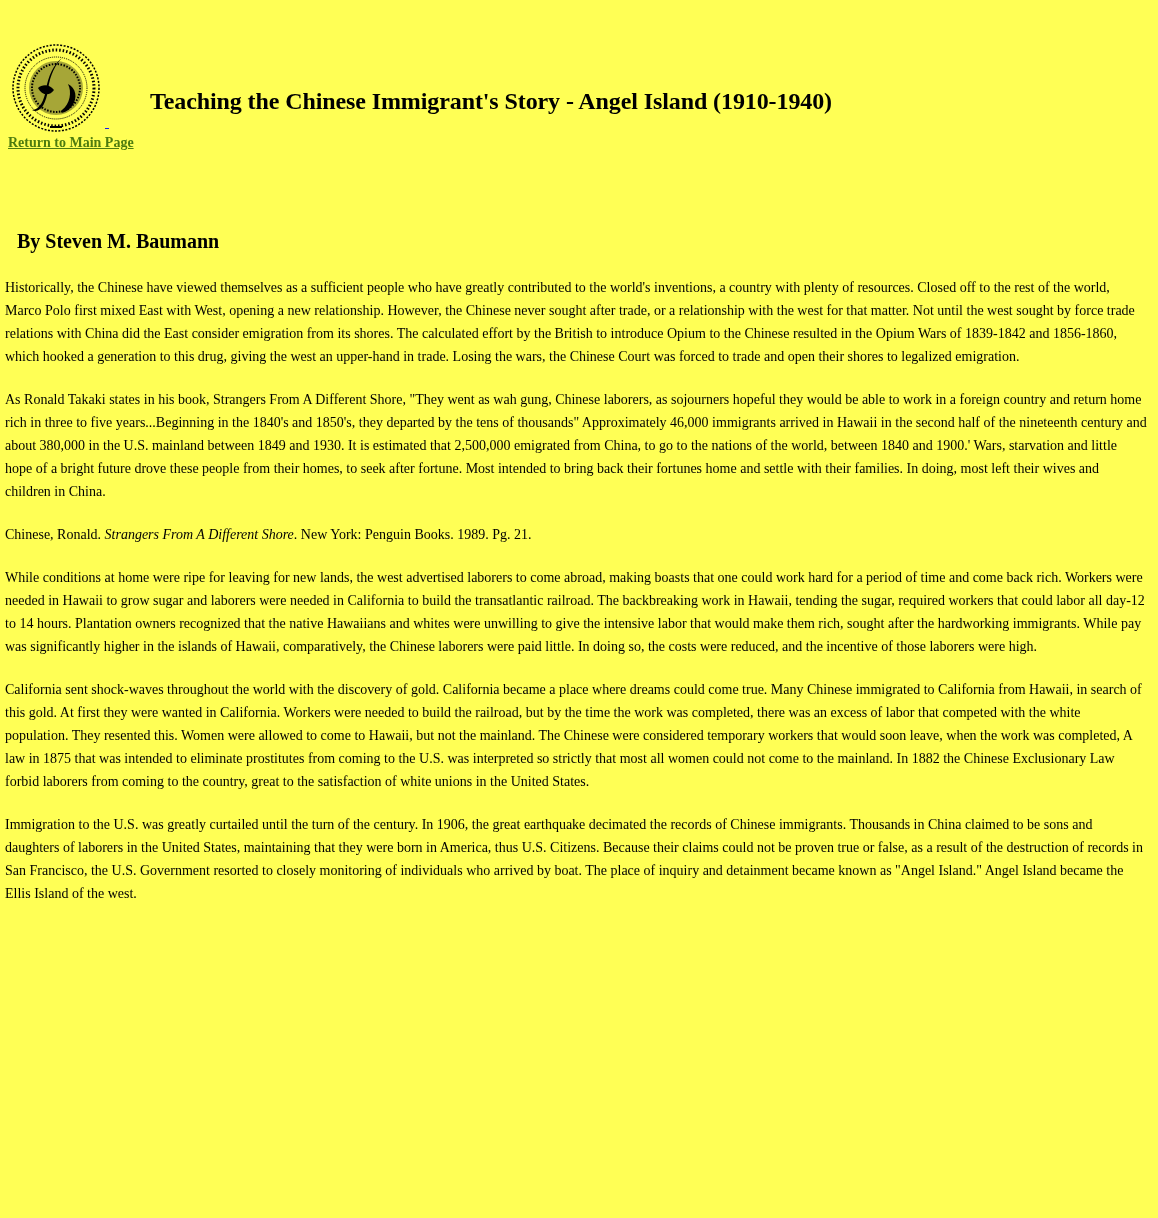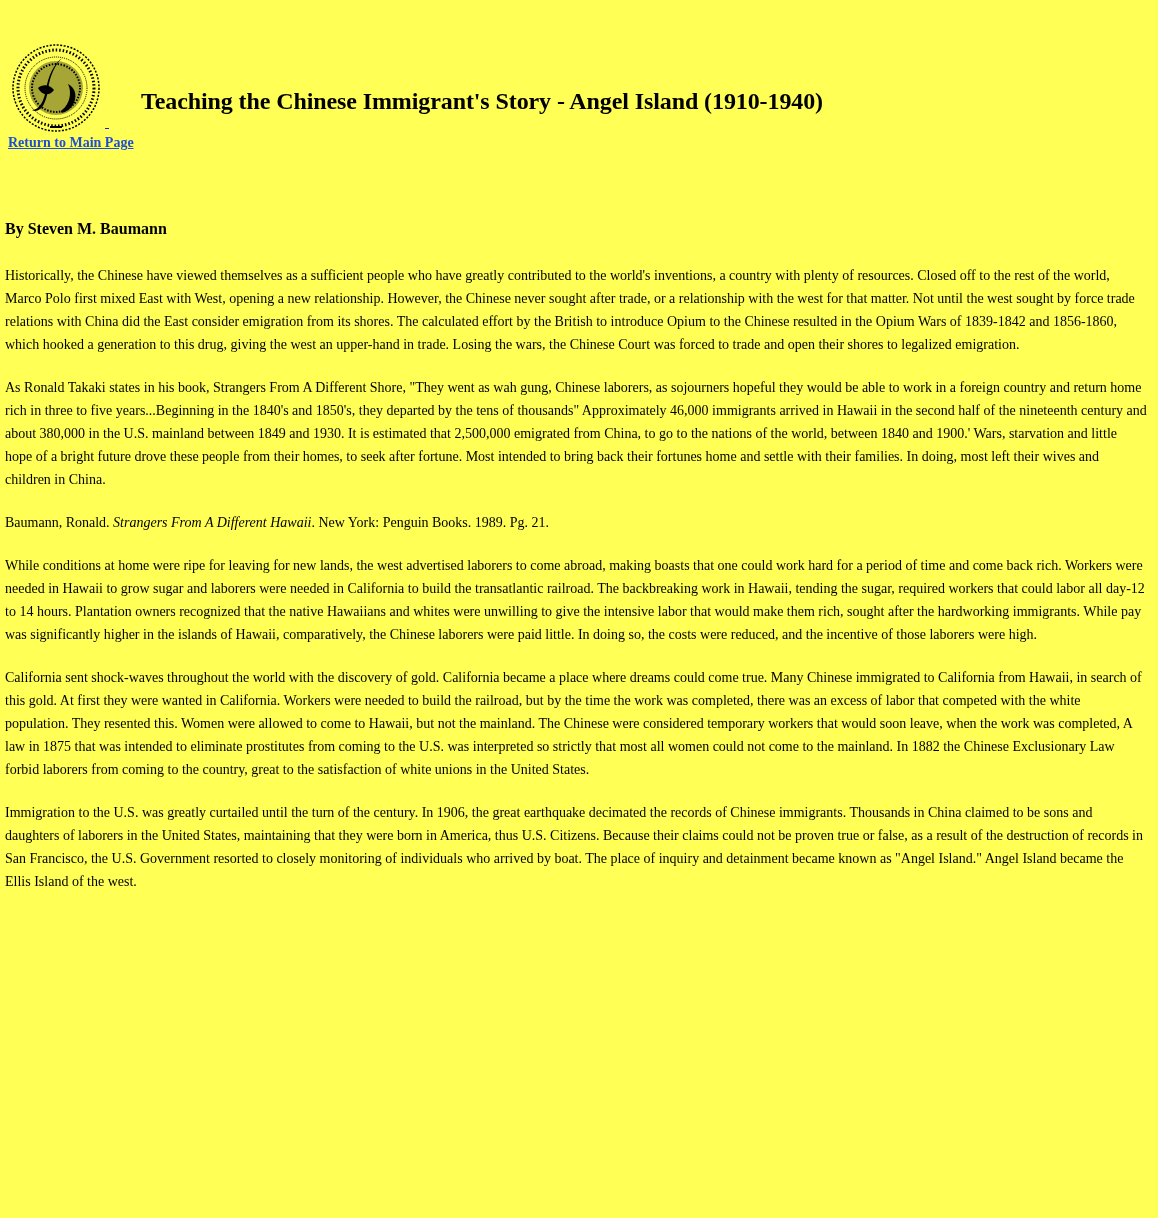--- a/index.html
+++ b/index.html
@@ -31,48 +31,48 @@
     .logo-underline {
       position: absolute;
       left: 97px;
       top: 84px;
       width: 4px;
       height: 1px;
       background: #1a1aee;
     }
     .page-title {
       position: absolute;
-      left: 133px;
+      left: 142px;
       top: 44px;
       margin: 0;
       font-size: 24px;
       font-weight: bold;
       white-space: nowrap;
       letter-spacing: -0.1px;
       text-align: right;
     }
     .return-link {
       position: absolute;
       left: 0;
       top: 91px;
       font-size: 14px;
       font-weight: bold;
-      color: #1d4ed8;
+      color: #4d7c0f;
       text-decoration: underline;
       white-space: nowrap;
     }
     .content {
       position: absolute;
       left: 5px;
       top: 215px;
       width: 1148px;
     }
     .author {
-      margin: 0;
-      font-size: 16px;
+      margin: 12px;
+      font-size: 20px;
       font-weight: bold;
       line-height: 28px;
     }
     .section-heading {
       margin: 26px 0 0 0;
       font-size: 20px;
       font-weight: bold;
       line-height: 28px;
     }
     .para {
@@ -108,18 +108,18 @@
   <h1 class="page-title">Teaching the Chinese Immigrant's Story - Angel Island (1910-1940)</h1>
   <a class="return-link" href="#">Return to Main Page</a>
 </div>
 
 <div class="content">
   <p class="author">By Steven M. Baumann</p>
 
   <p class="para first">Historically, the Chinese have viewed themselves as a sufficient people who have greatly contributed to the world's inventions, a country with plenty of resources. Closed off to the rest of the world, Marco Polo first mixed East with West, opening a new relationship. However, the Chinese never sought after trade, or a relationship with the west for that matter. Not until the west sought by force trade relations with China did the East consider emigration from its shores. The calculated effort by the British to introduce Opium to the Chinese resulted in the Opium Wars of 1839-1842 and 1856-1860, which hooked a generation to this drug, giving the west an upper-hand in trade. Losing the wars, the Chinese Court was forced to trade and open their shores to legalized emigration.</p>
   <p class="para">As Ronald Takaki states in his book, Strangers From A Different Shore, "They went as wah gung, Chinese laborers, as sojourners hopeful they would be able to work in a foreign country and return home rich in three to five years...Beginning in the 1840's and 1850's, they departed by the tens of thousands" Approximately 46,000 immigrants arrived in Hawaii in the second half of the nineteenth century and about 380,000 in the U.S. mainland between 1849 and 1930. It is estimated that 2,500,000 emigrated from China, to go to the nations of the world, between 1840 and 1900.' Wars, starvation and little hope of a bright future drove these people from their homes, to seek after fortune. Most intended to bring back their fortunes home and settle with their families. In doing, most left their wives and children in China.</p>
 
-  <p class="para citation"><span>Baumann, Ronald. </span><em>Strangers From A Different Hawaii</em><span>. New York: Penguin Books. 1989. Pg. 21.</span></p>
+  <p class="para citation"><span>Chinese, Ronald. </span><em>Strangers From A Different Shore</em><span>. New York: Penguin Books. 1989. Pg. 21.</span></p>
 
   <p class="para">While conditions at home were ripe for leaving for new lands, the west advertised laborers to come abroad, making boasts that one could work hard for a period of time and come back rich. Workers were needed in Hawaii to grow sugar and laborers were needed in California to build the transatlantic railroad. The backbreaking work in Hawaii, tending the sugar, required workers that could labor all day-12 to 14 hours. Plantation owners recognized that the native Hawaiians and whites were unwilling to give the intensive labor that would make them rich, sought after the hardworking immigrants. While pay was significantly higher in the islands of Hawaii, comparatively, the Chinese laborers were paid little. In doing so, the costs were reduced, and the incentive of those laborers were high.</p>
   <p class="para">California sent shock-waves throughout the world with the discovery of gold. California became a place where dreams could come true. Many Chinese immigrated to California from Hawaii, in search of this gold. At first they were wanted in California. Workers were needed to build the railroad, but by the time the work was completed, there was an excess of labor that competed with the white population. They resented this. Women were allowed to come to Hawaii, but not the mainland. The Chinese were considered temporary workers that would soon leave, when the work was completed, A law in 1875 that was intended to eliminate prostitutes from coming to the U.S. was interpreted so strictly that most all women could not come to the mainland. In 1882 the Chinese Exclusionary Law forbid laborers from coming to the country, great to the satisfaction of white unions in the United States.</p>
   <p class="para">Immigration to the U.S. was greatly curtailed until the turn of the century. In 1906, the great earthquake decimated the records of Chinese immigrants. Thousands in China claimed to be sons and daughters of laborers in the United States, maintaining that they were born in America, thus U.S. Citizens. Because their claims could not be proven true or false, as a result of the destruction of records in San Francisco, the U.S. Government resorted to closely monitoring of individuals who arrived by boat. The place of inquiry and detainment became known as "Angel Island." Angel Island became the Ellis Island of the west.</p>
 </div>
 
 </body></html>

